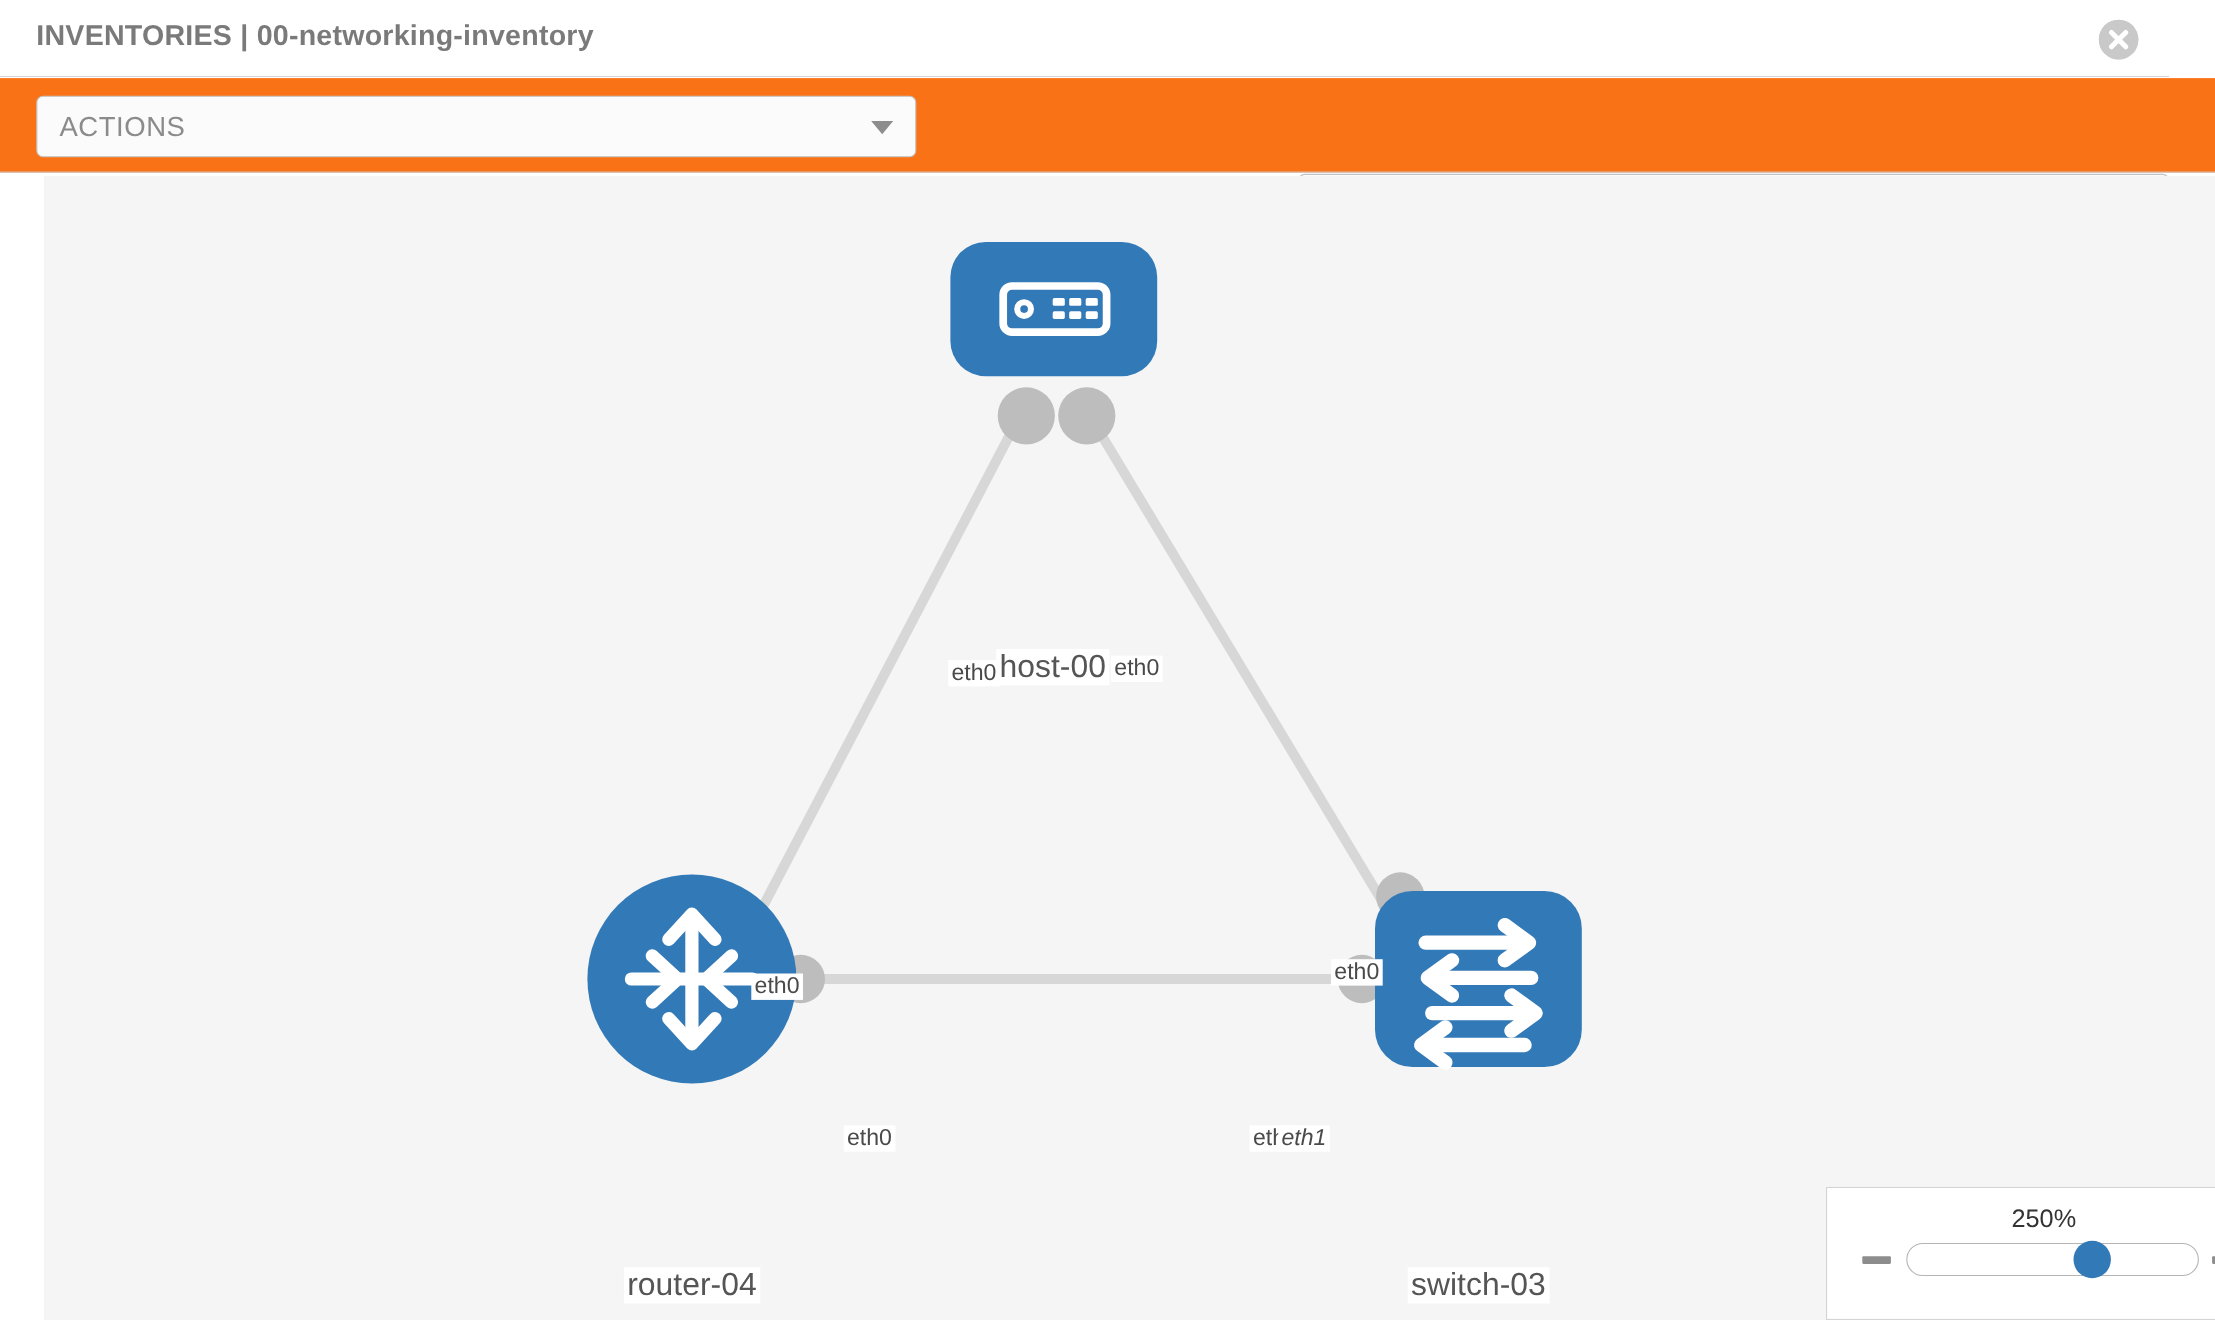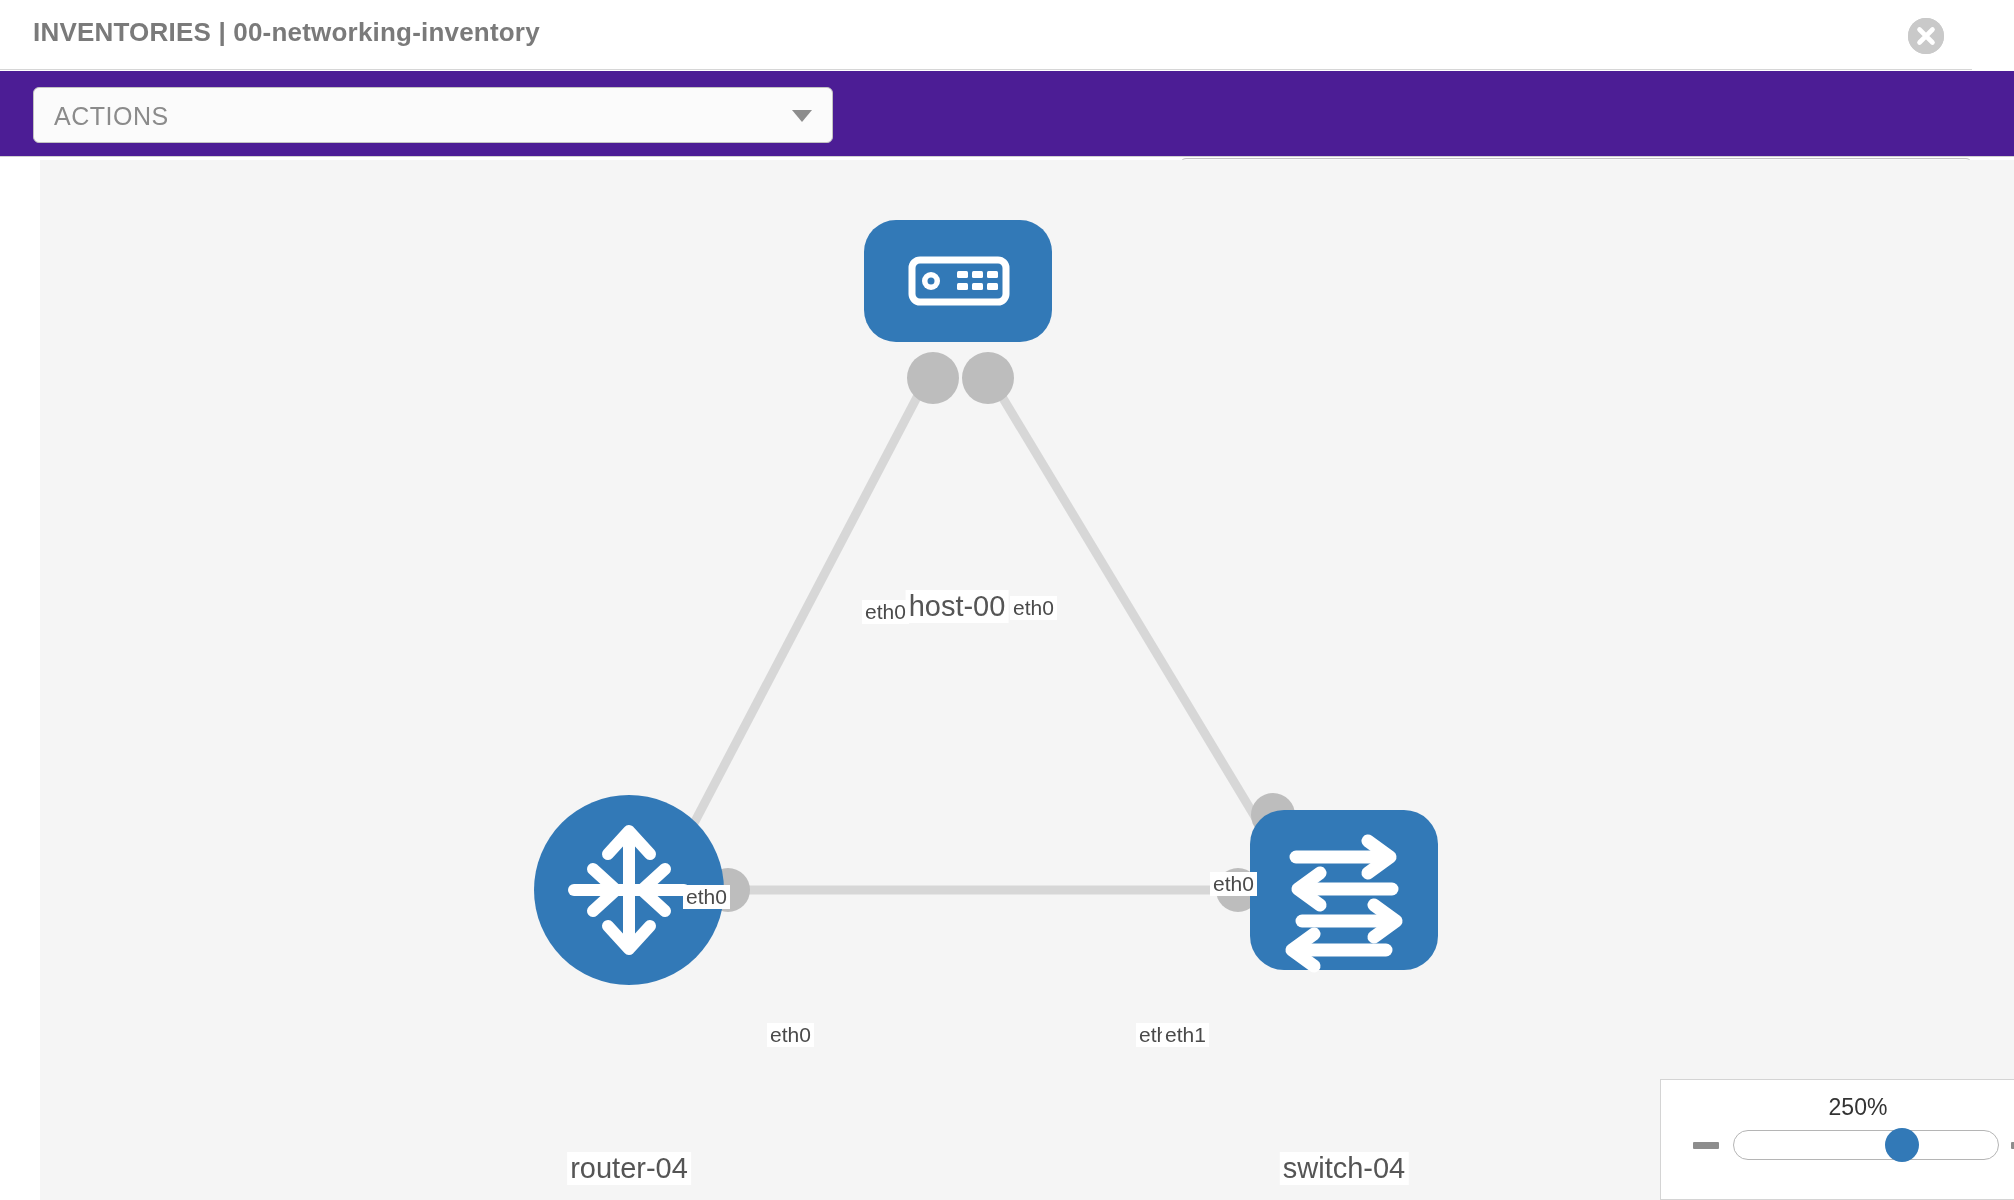--- a/index.html
+++ b/index.html
@@ -28,21 +28,21 @@
     position: absolute; right: 28px; top: 18px;
     width: 36px; height: 36px; border-radius: 50%;
     background: #c9c9c9; cursor: pointer;
   }
   .close-btn svg { display: block; }
 
   
   .toolbar {
     position: absolute; left: 0; top: 71px;
     width: 2014px; height: 86px;
-    background: #4c1d95;
+    background: #f97316;
     border-bottom: 1px solid #d0d0d0;
   }
   .actions-select {
     position: absolute; left: 33px; top: 16px;
     width: 800px; height: 56px;
     background: #fbfbfb;
     border: 1px solid #c2c2c2;
     border-radius: 6px;
   }
   .actions-label {
@@ -257,25 +257,25 @@
         </g>
       </g>
     </svg>
 
     <div class="edge-label" style="left:822px; top:440px;">eth0</div>
     <div class="edge-label" style="left:970px; top:436px;">eth0</div>
     <div class="edge-label" style="left:643px; top:725px;">eth0</div>
     <div class="edge-label" style="left:1170px; top:712px;">eth0</div>
     <div class="edge-label" style="left:727px; top:863px;">eth0</div>
     <div class="edge-label" style="left:1096px; top:863px;">eth0</div>
-    <div class="edge-label" style="left:1122px; top:863px;">eth1</div>
+    <div class="edge-label" style="left:1122px; top:863px;font-style:italic;">eth1</div>
 
     <div class="node-label" style="left:917px;  top:430px;text-align:center;">host-00</div>
     <div class="node-label" style="left:589px;  top:992px;">router-04</div>
-    <div class="node-label" style="left:1304px; top:992px;">switch-04</div>
+    <div class="node-label" style="left:1304px; top:992px;">switch-03</div>
 
     <div class="zoom-panel" style="left:1620px; top:919px;">
       <div class="zoom-value">250%</div>
       <div class="zoom-minus"></div>
       <div class="zoom-track"></div>
       <div class="zoom-thumb"></div>
       <div class="zoom-plus"></div>
     </div>
 
   </div>

